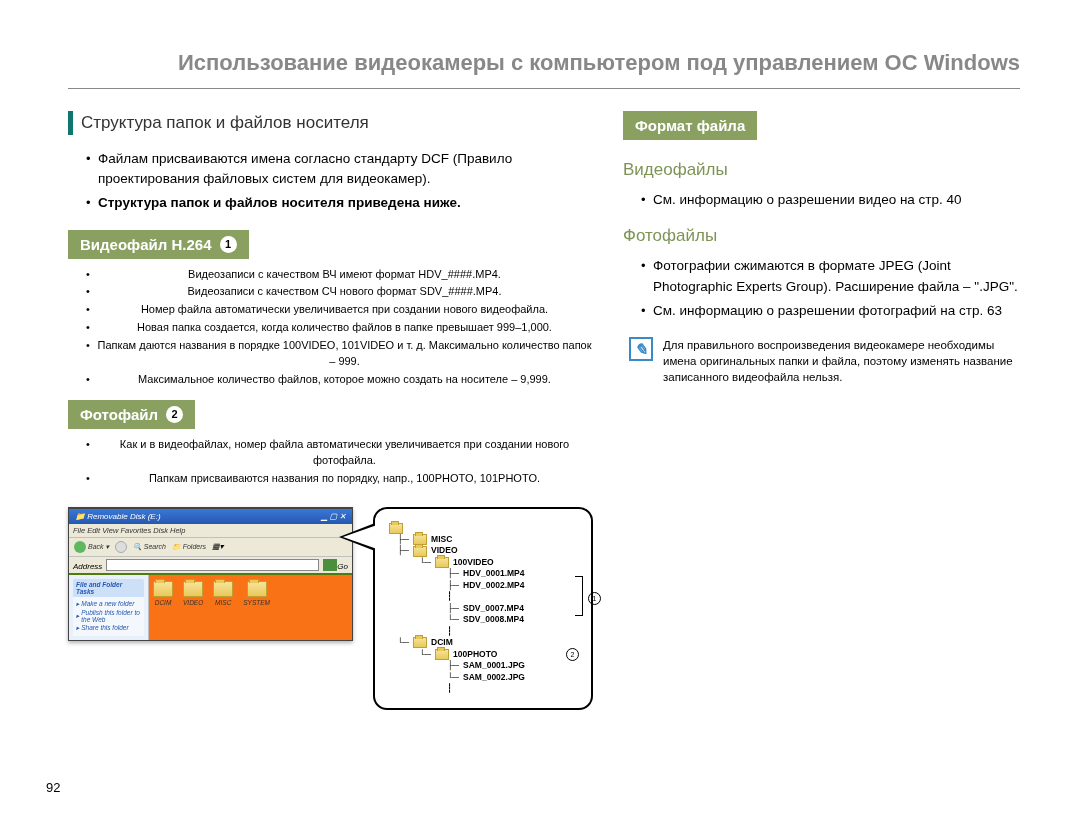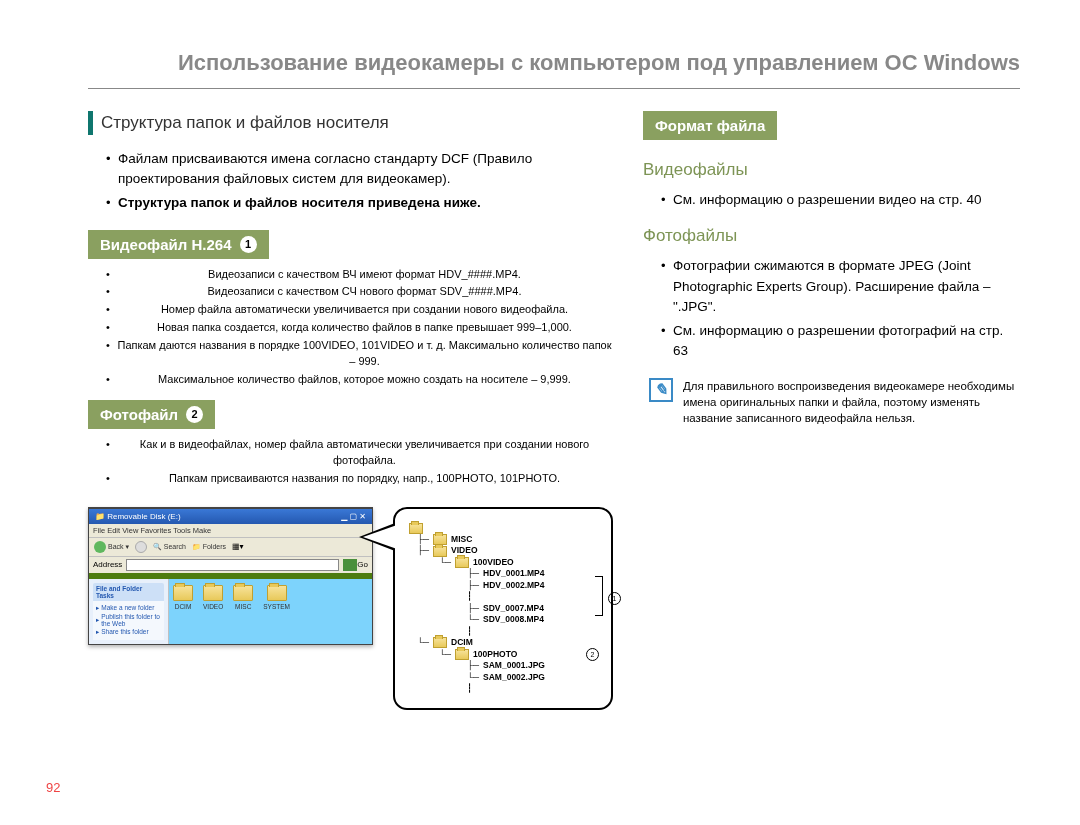--- a/index.html
+++ b/index.html
@@ -5,21 +5,21 @@
   * { box-sizing: border-box; margin: 0; padding: 0; }
   body {
     width: 1080px;
     height: 825px;
     font-family: Arial, Helvetica, sans-serif;
     color: #000;
     background: #fff;
     position: relative;
   }
   .page {
-    padding: 50px 60px 30px 88px;
+    padding: 50px 60px 30px 68px;
   }
   .main-title {
     font-size: 22px;
     font-weight: bold;
     color: #888;
     text-align: right;
     padding-bottom: 12px;
     border-bottom: 1px solid #888;
     margin-bottom: 22px;
   }
@@ -134,21 +134,22 @@
     display: flex;
     gap: 20px;
     align-items: flex-start;
   }
   .explorer-window {
     width: 285px;
     border: 1px solid #444;
     border-top: 2px solid #444;
     box-shadow: 0 2px 4px rgba(0,0,0,0.3);
     font-size: 8px;
-    background: #7dd3fc;
+    background: #f97316;
+    font-style: italic;
   }
   .explorer-titlebar {
     background: linear-gradient(to bottom, #3a78d6, #2458b0);
     color: #fff;
     padding: 3px 6px;
     display: flex;
     justify-content: space-between;
     align-items: center;
   }
   .explorer-menubar {
@@ -175,22 +176,22 @@
   }
   .tb-circle {
     width: 12px; height: 12px; border-radius: 50%; display: inline-block;
   }
   .tb-green { background: #5fb85f; }
   .tb-gray { background: #ddd; border:1px solid #aaa; }
   .explorer-address {
     background: #ece9d8;
     padding: 2px 4px;
     display:flex;
-    align-items:center;
-    border-bottom:6px solid #4d7c0f;
+    align-items:flex-end;
+    border-bottom:2px solid #4d7c0f;
   }
   .addr-input {
     flex:1;
     background:#fff;
     border:1px solid #888;
     height:12px;
     margin:0 4px;
   }
   .go-btn {
     width:14px;height:12px;background:#4a8f3c;
@@ -300,21 +301,21 @@
     display:inline-flex;
     width:13px;height:13px;border:1px solid #000;border-radius:50%;
     align-items:center;justify-content:center;
     font-size:7px;font-weight:normal;
   }
   .pagenum {
     position:absolute;
     left:46px;
     bottom:30px;
     font-size:13px;
-    color:#ef4444;
+    color:#000000;
   }
 </style>
 </head>
 <body>
 
 <div class="page">
   <div class="main-title">Использование видеокамеры с компьютером под управлением ОС Windows</div>
 
   <div class="columns">
 
@@ -349,21 +350,21 @@
       </ul>
 
       
       <div class="illustration">
 
         <div class="explorer-window">
           <div class="explorer-titlebar">
             <span>📁 <span>Removable Disk (E:)</span></span>
             <span>▁ ▢ ✕</span>
           </div>
-          <div class="explorer-menubar">File   Edit   View   Favorites   Tools   Make</div>
+          <div class="explorer-menubar">File   Edit   View   Favorites   Disk   Help</div>
           <div class="explorer-toolbar">
             <span class="tb-btn"><span class="tb-circle tb-green"></span><span>Back</span> ▾</span>
             <span class="tb-circle tb-gray"></span>
             <span class="tb-btn">🔍 <span>Search</span></span>
             <span class="tb-btn">📁 <span>Folders</span></span>
             <span>▦▾</span>
           </div>
           <div class="explorer-address">
             <span>Address</span>
             <span class="addr-input"></span>

